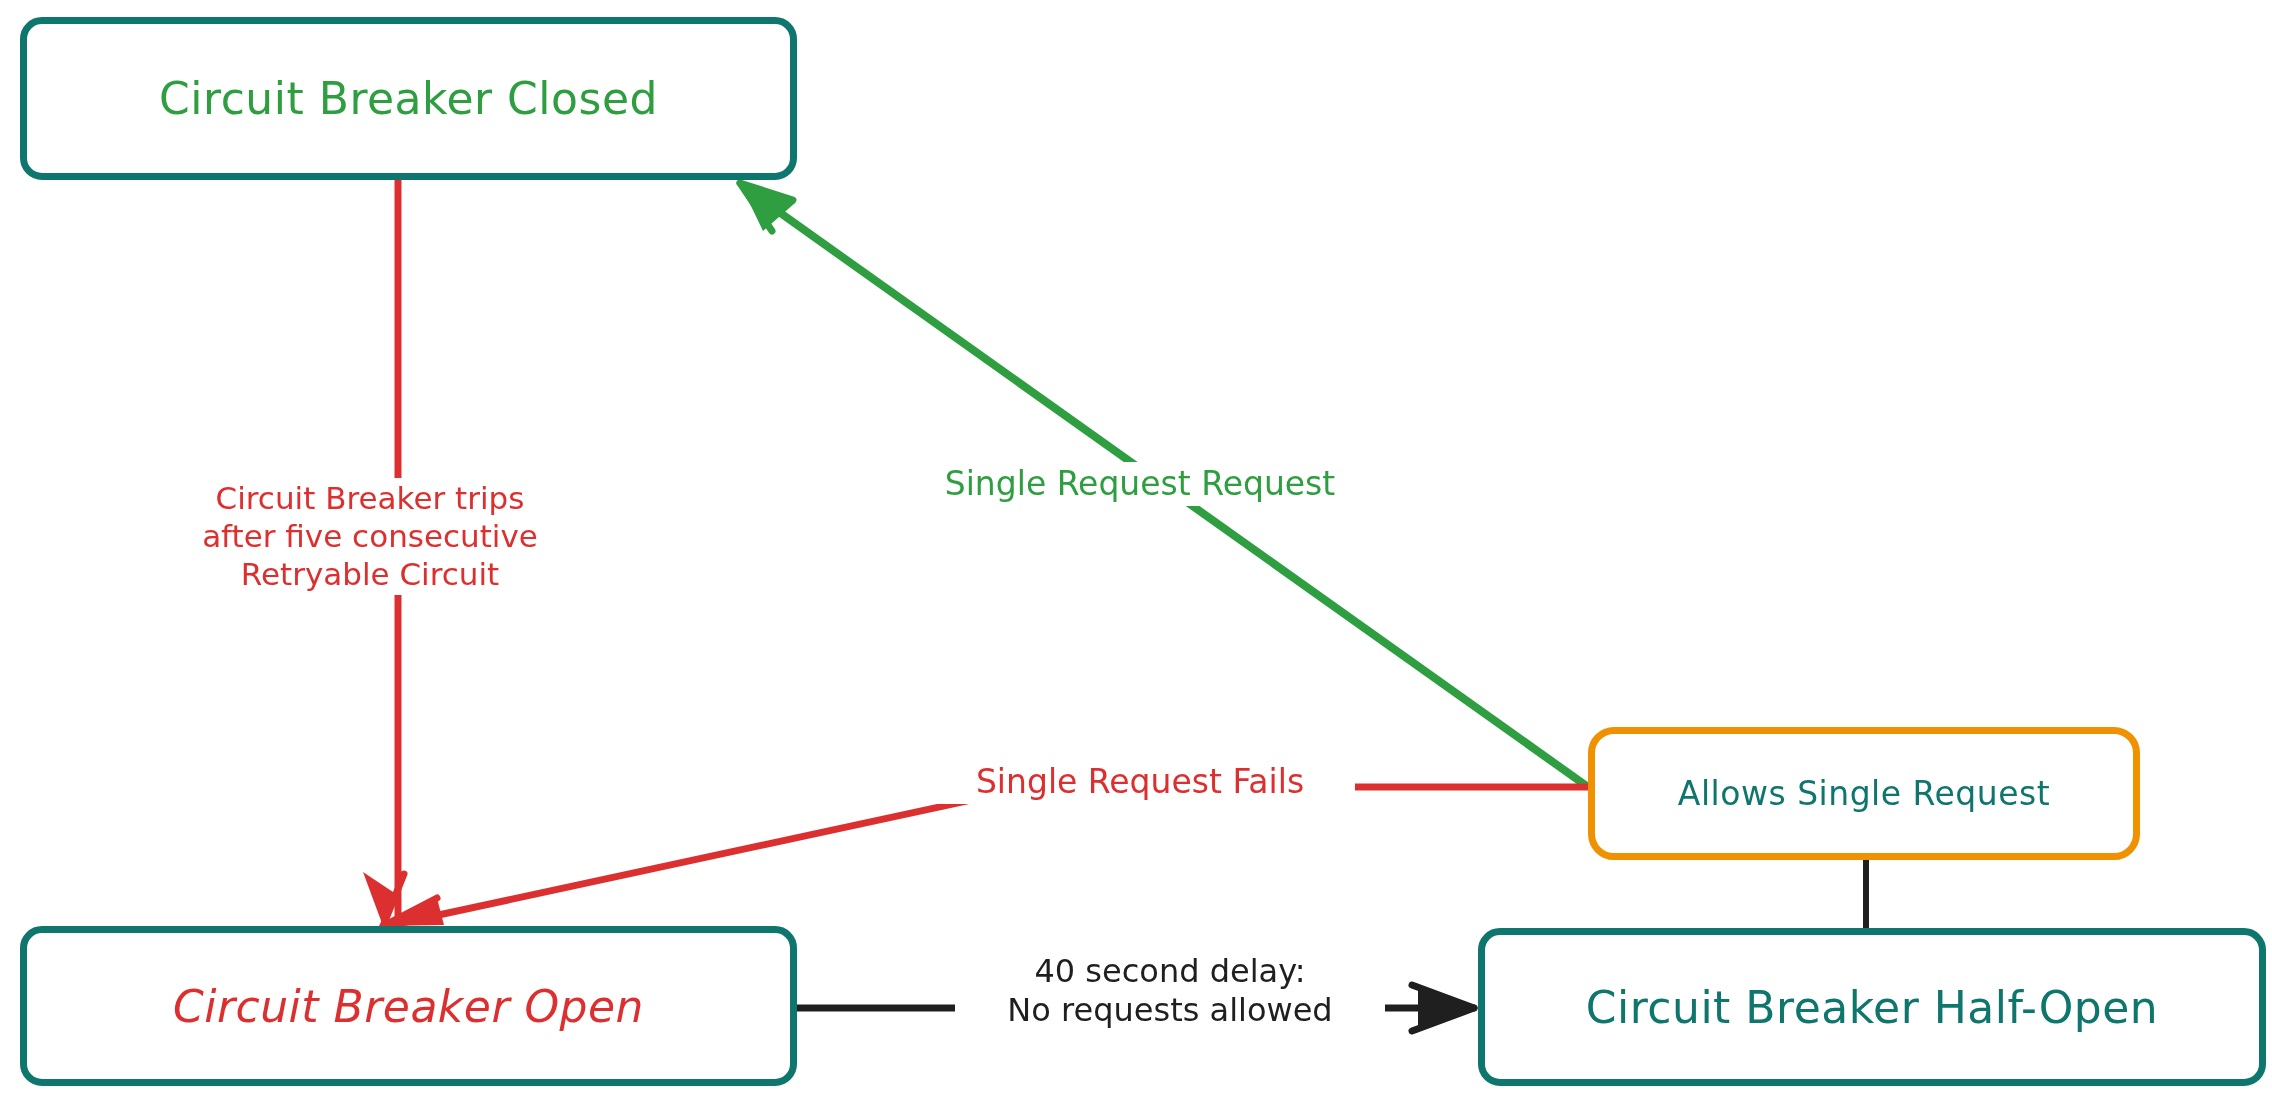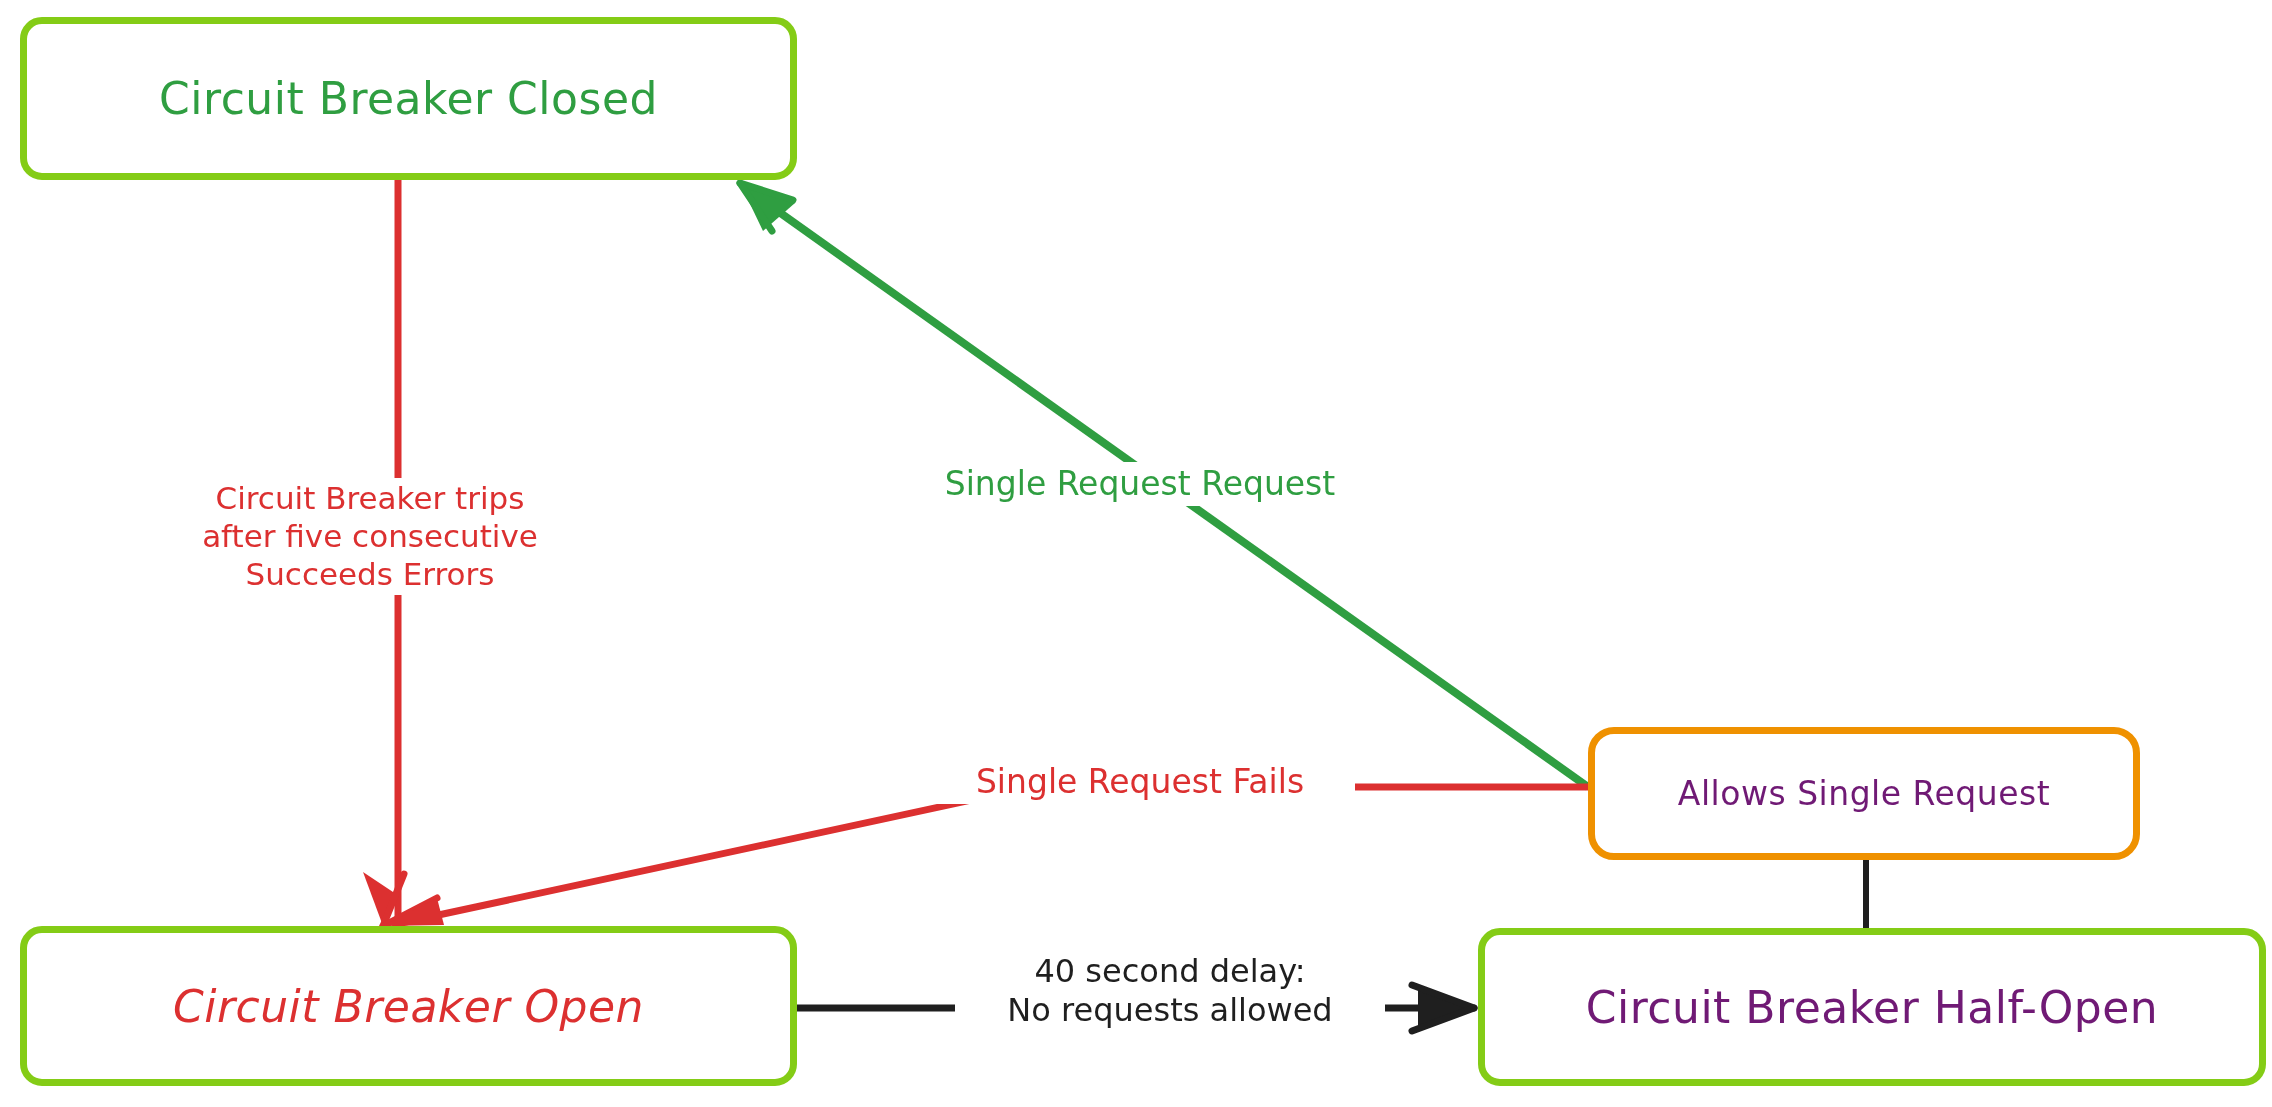--- a/index.html
+++ b/index.html
@@ -29,35 +29,35 @@
     position: absolute;
     box-sizing: border-box;
     background: #ffffff;
     border-radius: 22px;
     display: flex;
     align-items: center;
     justify-content: center;
     text-align: center;
   }
   .node-black {
-    border: 7px solid #84cc16;
+    border: 7px solid #0f766e;
   }
   .node-orange-border {
     border: 7px solid #ef9100;
     border-radius: 26px;
   }
   .node-label {
     font-family: "DejaVu Sans", sans-serif;
     font-weight: 400;
     letter-spacing: 0.5px;
     white-space: nowrap;
   }
   .lbl-green   { color: #2f9e41; }
   .lbl-red     { color: #dc3030; font-style: italic; }
-  .lbl-orange  { color: #701a75; }
+  .lbl-orange  { color: #0f766e; }
 
   #node-closed     { left: 20px;   top: 17px;   width: 777px;  height: 163px; }
   #node-open       { left: 20px;   top: 926px;  width: 777px;  height: 160px; }
   #node-allows     { left: 1588px; top: 727px;  width: 552px;  height: 133px; }
   #node-half-open  { left: 1478px; top: 928px;  width: 788px;  height: 158px; }
 
   #node-closed .node-label    { font-size: 44px; }
   #node-open .node-label      { font-size: 44px; }
   #node-half-open .node-label { font-size: 44px; }
   #node-allows .node-label    { font-size: 33px; }
@@ -138,21 +138,21 @@
   <div class="node node-orange-border" id="node-allows">
     <span class="node-label lbl-orange">Allows Single Request</span>
   </div>
 
   <div class="node node-black" id="node-half-open">
     <span class="node-label lbl-orange">Circuit Breaker Half-Open</span>
   </div>
 
   <div class="edge-label" id="label-trips">Circuit Breaker trips
 after five consecutive
-Succeeds Errors</div>
+Retryable Circuit</div>
 
   <div class="edge-label" id="label-succeeds">Single Request Request</div>
 
   <div class="edge-label" id="label-fails">Single Request Fails</div>
 
   <div class="edge-label" id="label-delay">40 second delay:
 No requests allowed</div>
 
 </div>
 

